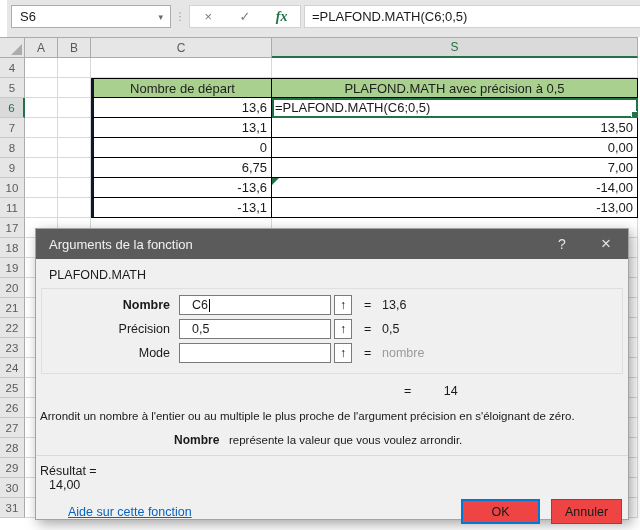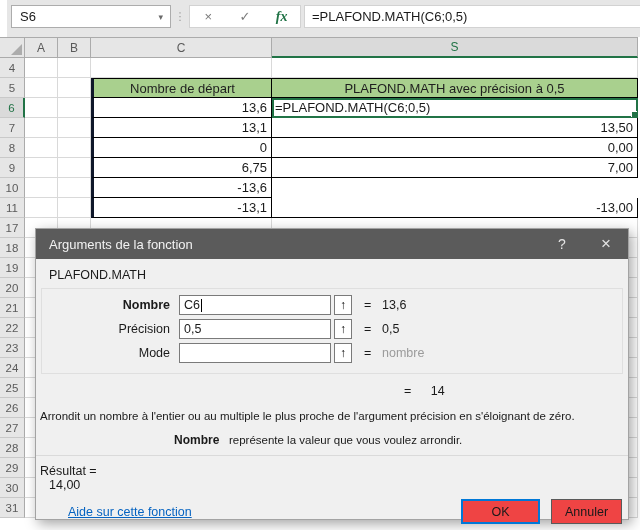--- a/index.html
+++ b/index.html
@@ -60,30 +60,30 @@
   .dtitle .spacer { flex:1; }
   .dtbtn { width:44px; height:30px; display:flex; align-items:center; justify-content:center;
            color:#E4E4E4; font-size:14px; cursor:default; }
   .dtbtn.close { font-size:17px; }
   .dfunc { padding:9px 13px 4px 13px; font-size:12.5px; }
   .dfields { margin:2px 5px 0 5px; border:1px solid #DFDFDF; padding:4px 4px 8px 0; }
   .frow { display:flex; align-items:center; height:24px; }
   .flabel { width:137px; text-align:right; padding-right:9px; }
   .flabel.req { font-weight:bold; }
   .finput { width:152px; height:20px; background:#fff; border:1px solid #7A7A7A;
-            display:flex; align-items:center; padding-left:4px; font-size:12.5px; }
+            display:flex; align-items:center; padding-left:12px; font-size:12.5px; }
   .caret { display:inline-block; width:1px; height:13px; background:#000; margin-left:1px; }
   .fcollapse { width:18px; height:20px; background:#fff; border:1px solid #7A7A7A; margin-left:3px;
                display:flex; align-items:center; justify-content:center; font-size:12px; font-weight:bold;
                color:#000; line-height:1; }
   .fequals { margin-left:12px; width:14px; text-align:left; }
   .fresult { margin-left:4px; }
   .fresult.muted { color:#9B9B9B; }
   .dformres { margin:10px 0 0 368px; }
-  .dformres .val { margin-left:16px; }
+  .dformres .val { margin-left:29px; }
   .ddesc { margin-top:12px; padding:0 4px; font-size:11.5px; white-space:nowrap; }
   .dargh { margin-top:11px; padding-left:138px; font-size:11.5px; }
   .dargh b { font-size:12px; }
   .dfooter { position:absolute; left:0; right:0; bottom:0; height:64px; border-top:1px solid #DADADA;
              padding:8px 4px 0 4px; }
   .dresult { display:flex; font-size:12.5px;flex-direction:column; }
   .dresult .val { margin-left:9px; }
   .dbottomrow { display:flex; align-items:center; margin-top:7px;margin-left:28px; }
   .dlink { color:#0563C1; text-decoration:underline; font-size:12.5px; cursor:pointer; }
   .dbtns { margin-left:auto; display:flex; align-items:center; }
@@ -169,20 +169,21 @@
     <div class="cell cb"></div>
     <div class="cell cc tbl lft num">6,75</div>
     <div class="cell cs tbl num">7,00</div>
   </div>
 
   <div class="row">
     <div class="rh">10</div>
     <div class="cell ca"></div>
     <div class="cell cb"></div>
     <div class="cell cc tbl lft num">-13,6</div>
+    <div class="cell cs tbl num flag">-14,00</div>
   </div>
 
   <div class="row">
     <div class="rh">11</div>
     <div class="cell ca"></div>
     <div class="cell cb"></div>
     <div class="cell cc tbl lft num">-13,1</div>
     <div class="cell cs tbl num">-13,00</div>
   </div>
 

